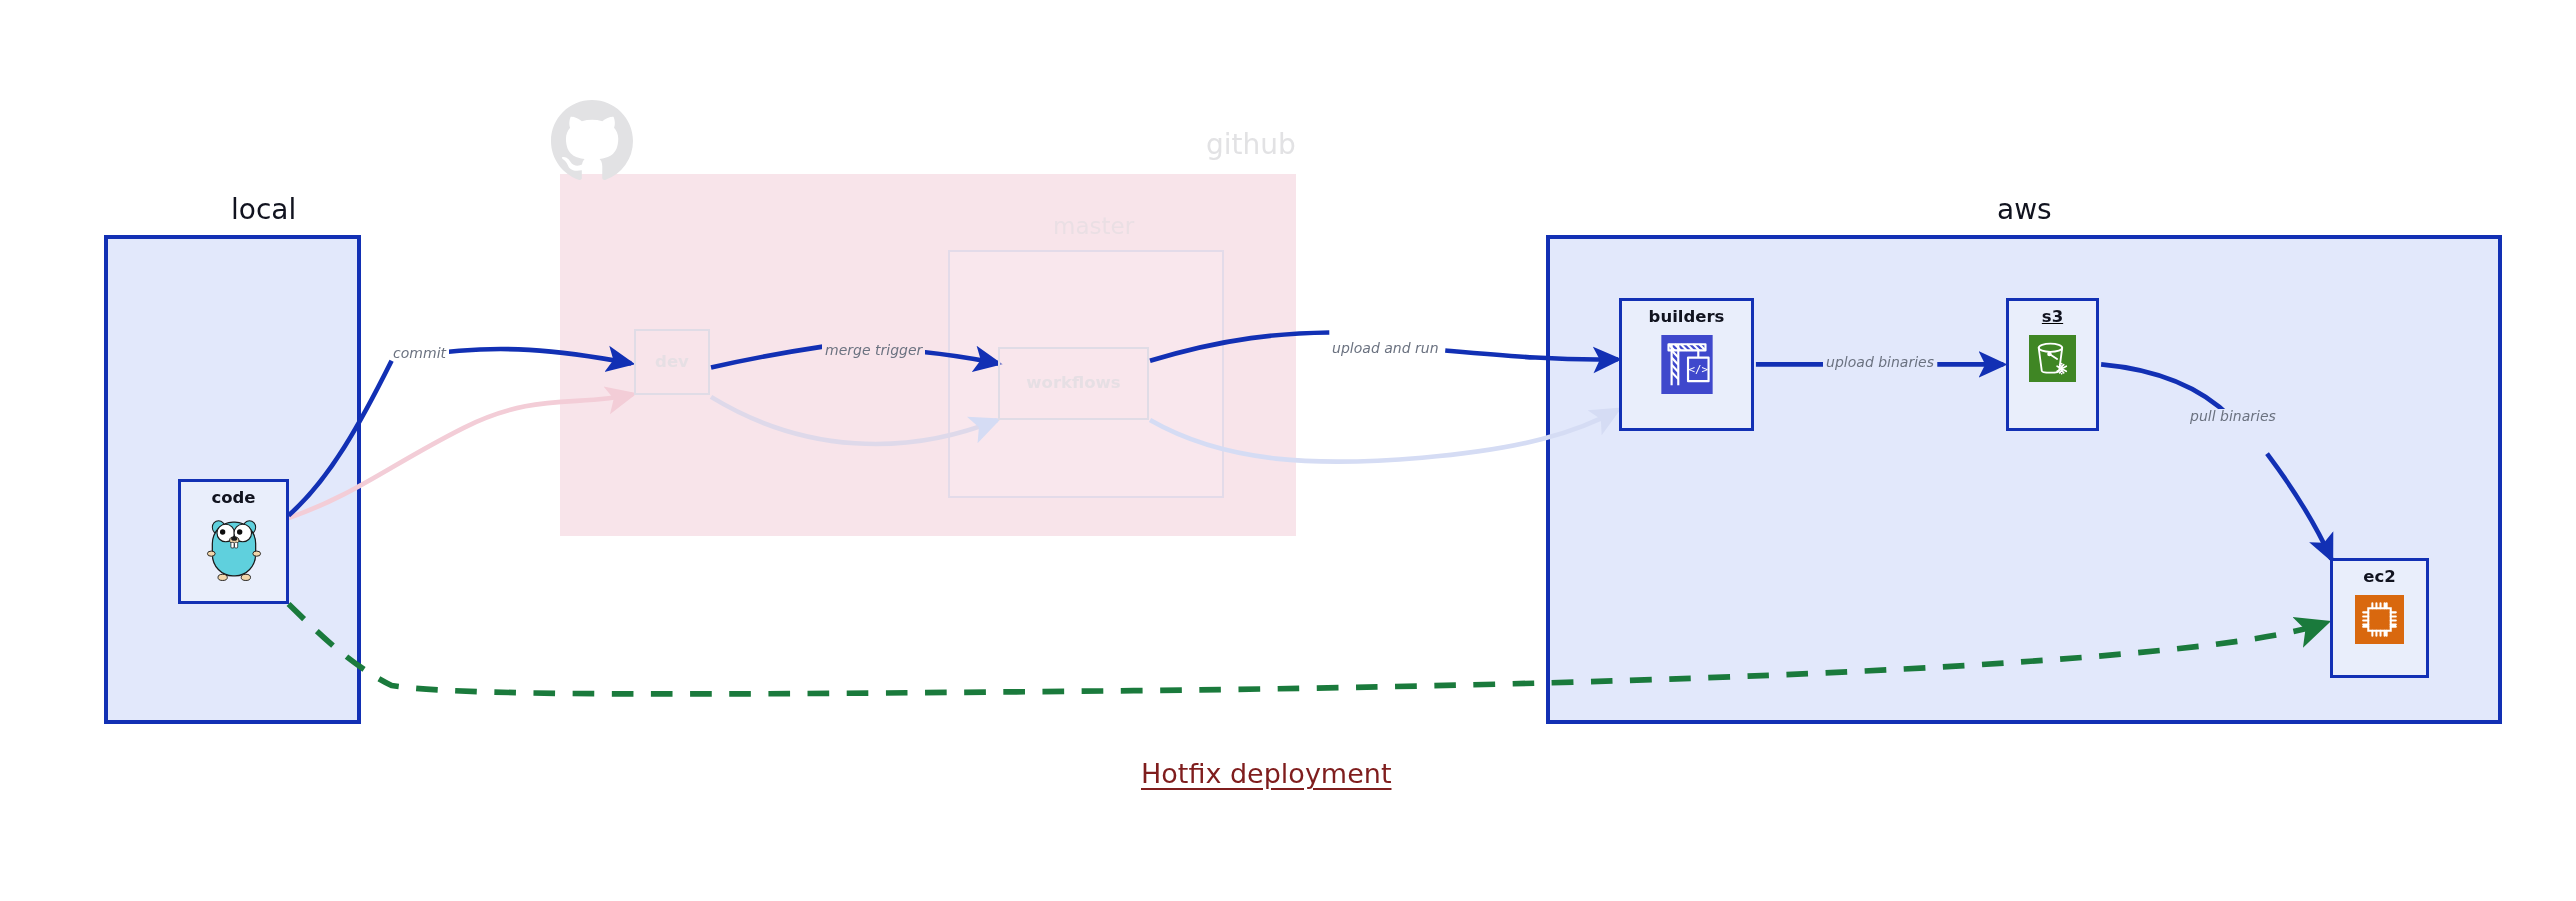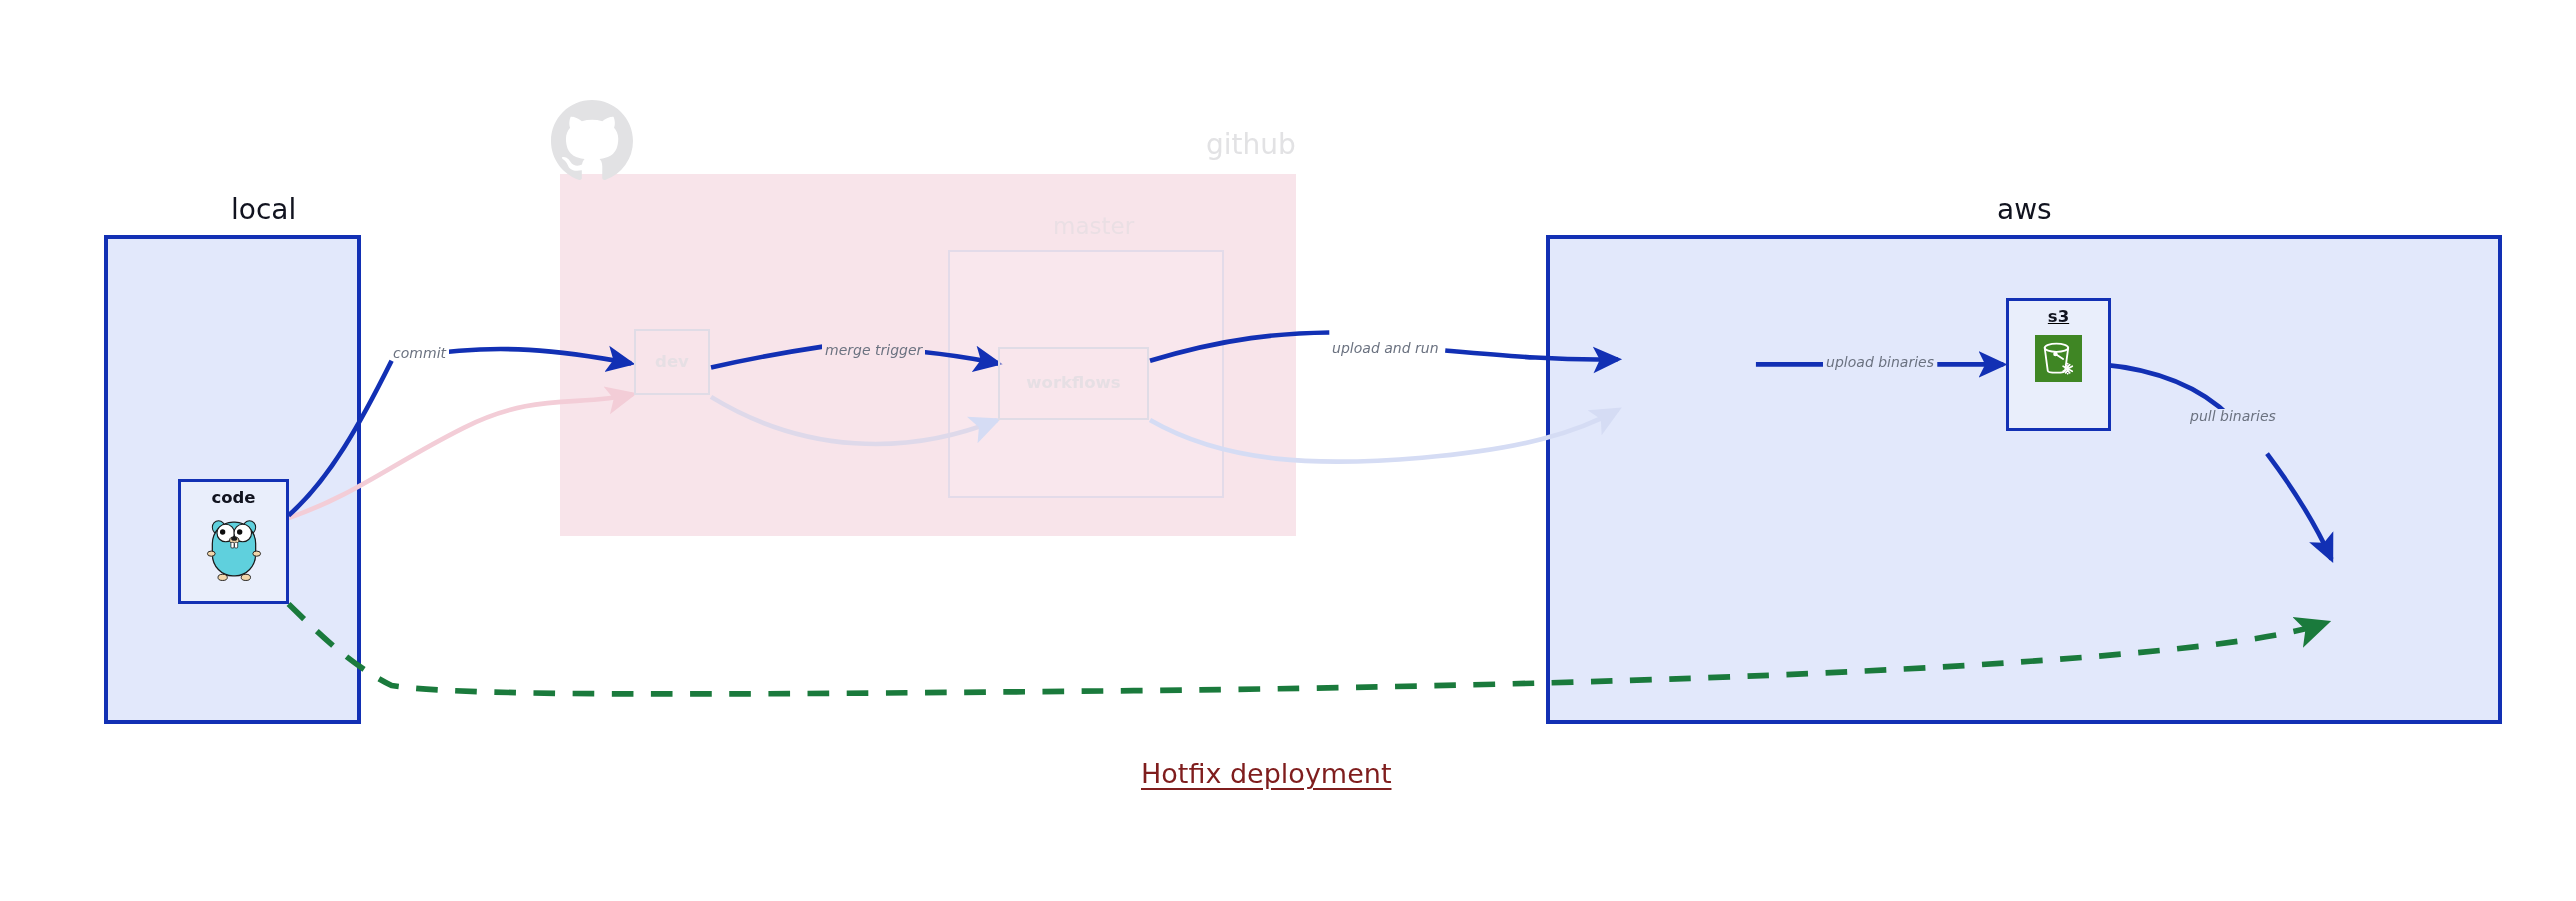--- a/index.html
+++ b/index.html
@@ -164,37 +164,78 @@
   </div>
 
   <div class="node faded" style="left:634px;top:329px;width:76px;height:66px;justify-content:center;">
     <div class="node-label" style="margin-top:0;">dev</div>
   </div>
 
   <div class="node faded" style="left:998px;top:347px;width:151px;height:73px;justify-content:center;">
     <div class="node-label" style="margin-top:0;">workflows</div>
   </div>
 
-
-  <div class="node" style="left:2006px;top:298px;width:105px;height:133px;text-decoration:underline;">
+  <div class="node" style="left:1619px;top:298px;width:135px;height:133px;">
+    <div class="node-label">builders</div>
+    <div class="node-ico">
+      <svg width="52" height="59" viewBox="0 0 100 115">
+        <rect x="0" y="0" width="100" height="115" fill="#3f48cc"></rect>
+        <g fill="none" stroke="#ffffff" stroke-width="4.2" stroke-linejoin="round">
+
+          <path d="M20 18 L20 98"></path>
+          <path d="M33 18 L33 98"></path>
+          <path d="M20 30 L33 44 M20 44 L33 58 M20 58 L33 72 M20 72 L33 86"></path>
+
+          <path d="M14 18 L86 18 L86 30 L14 30 Z"></path>
+          <path d="M14 18 L26 30 M26 18 L38 30 M38 18 L50 30 M50 18 L62 30 M62 18 L74 30 M74 18 L86 30"></path>
+
+          <path d="M72 30 L72 44"></path>
+
+          <rect x="52" y="44" width="40" height="46"></rect>
+        </g>
+        <text x="72" y="74" fill="#ffffff" font-size="21" font-family="DejaVu Sans Mono, monospace" text-anchor="middle">&lt;/&gt;</text>
+      </svg>
+    </div>
+  </div>
+
+  <div class="node" style="left:2006px;top:298px;width:93px;height:133px;text-decoration:underline;">
     <div class="node-label">s3</div>
     <div class="node-ico">
       <svg width="47" height="47" viewBox="0 0 92 92">
         <rect x="0" y="0" width="92" height="92" fill="#3f8624"></rect>
         <g fill="none" stroke="#ffffff" stroke-width="3.6" stroke-linecap="round">
           <ellipse cx="42" cy="25" rx="23" ry="8"></ellipse>
           <path d="M19 25 L25 70 C25 75 59 75 59 70 L65 25"></path>
           <path d="M40 37 L55 47"></path>
           <circle cx="40" cy="37" r="2.6" fill="#ffffff"></circle>
         </g>
         <g stroke="#ffffff" stroke-width="3.2" stroke-linecap="round">
           <path d="M64 56 L64 76 M55 61 L73 71 M73 61 L55 71"></path>
           <path d="M60 58 L64 62 L68 58 M60 74 L64 70 L68 74"></path>
         </g>
       </svg>
     </div>
   </div>
 
+  <div class="node" style="left:2330px;top:558px;width:99px;height:120px;">
+    <div class="node-label">ec2</div>
+    <div class="node-ico">
+      <svg width="49" height="49" viewBox="0 0 96 96">
+        <rect x="0" y="0" width="96" height="96" fill="#d9680e"></rect>
+        <g fill="none" stroke="#ffffff" stroke-width="4" stroke-linecap="round">
+          <rect x="26" y="26" width="44" height="44"></rect>
+
+          <path d="M34 26 L34 16 M42 26 L42 16 M50 26 L50 16 M58 26 L58 16 M62 26 L62 16"></path>
+
+          <path d="M34 70 L34 80 M42 70 L42 80 M50 70 L50 80 M58 70 L58 80 M62 70 L62 80"></path>
+
+          <path d="M26 34 L16 34 M26 42 L16 42 M26 50 L16 50 M26 58 L16 58 M26 62 L16 62"></path>
+
+          <path d="M70 34 L80 34 M70 42 L80 42 M70 50 L80 50 M70 58 L80 58 M70 62 L80 62"></path>
+        </g>
+      </svg>
+    </div>
+  </div>
 
   <div class="caption" style="left:1141px;top:758px;">Hotfix deployment</div>
 
 </div>
 
 
 </body></html>

